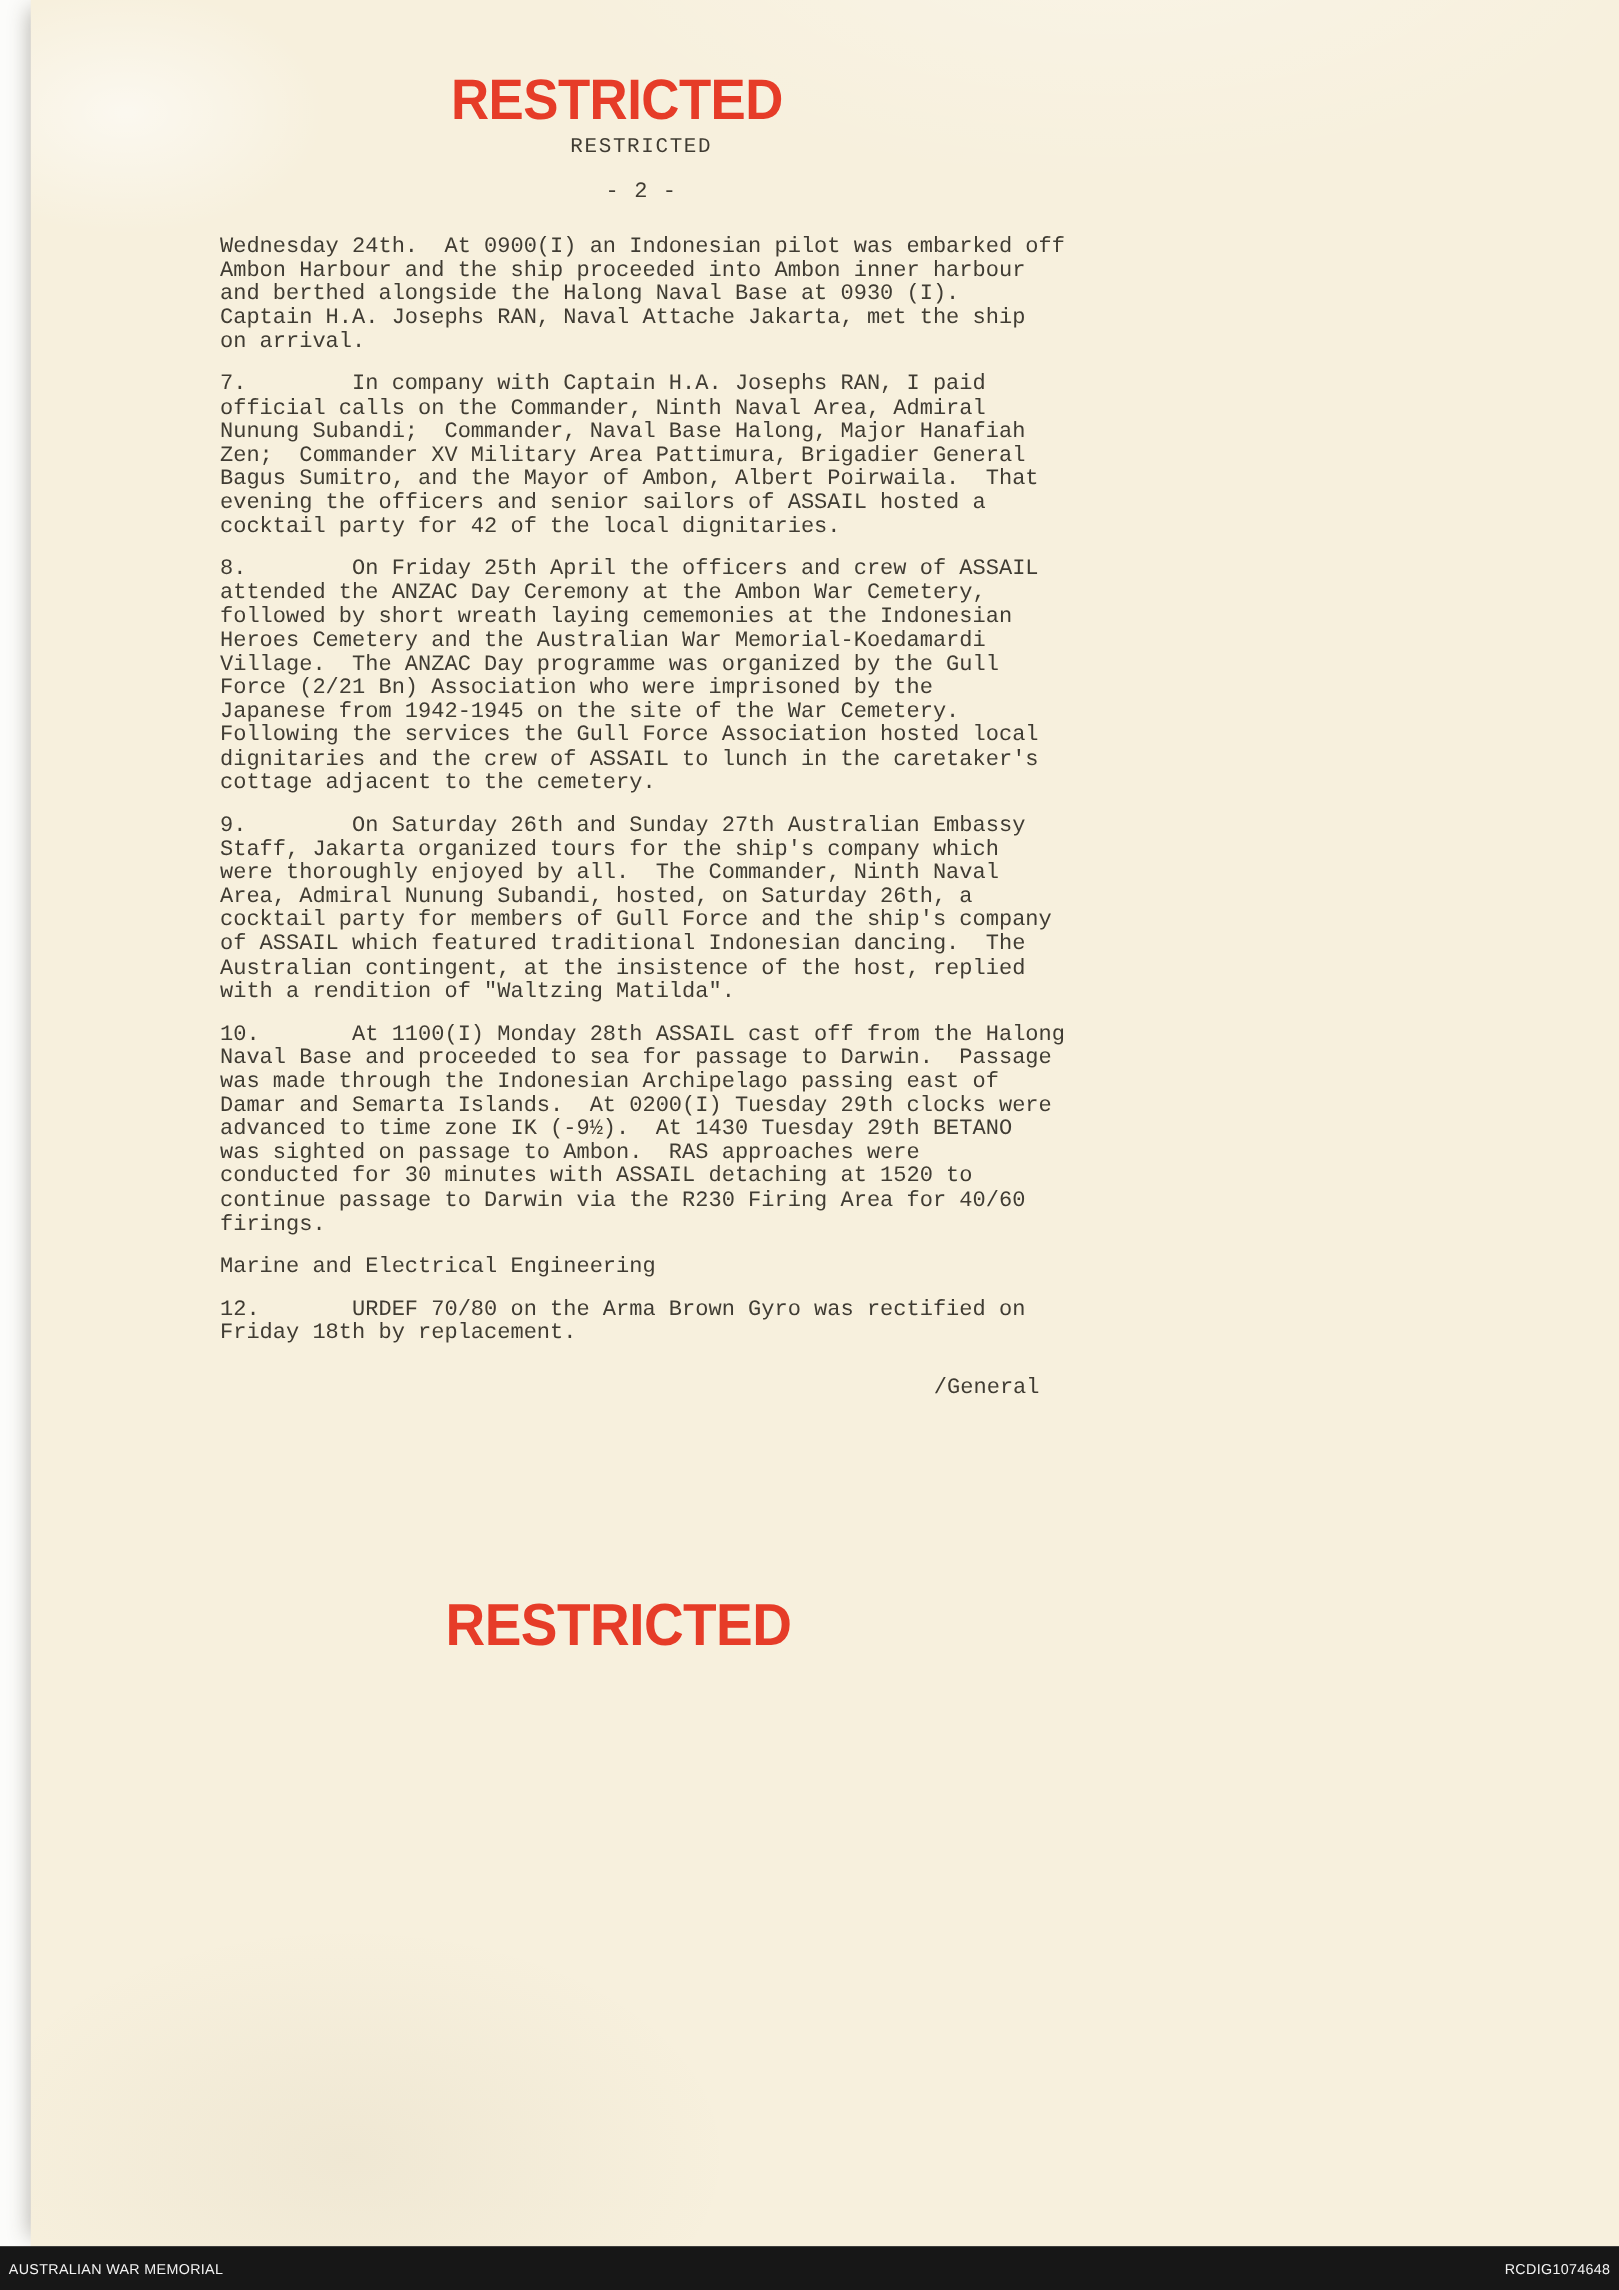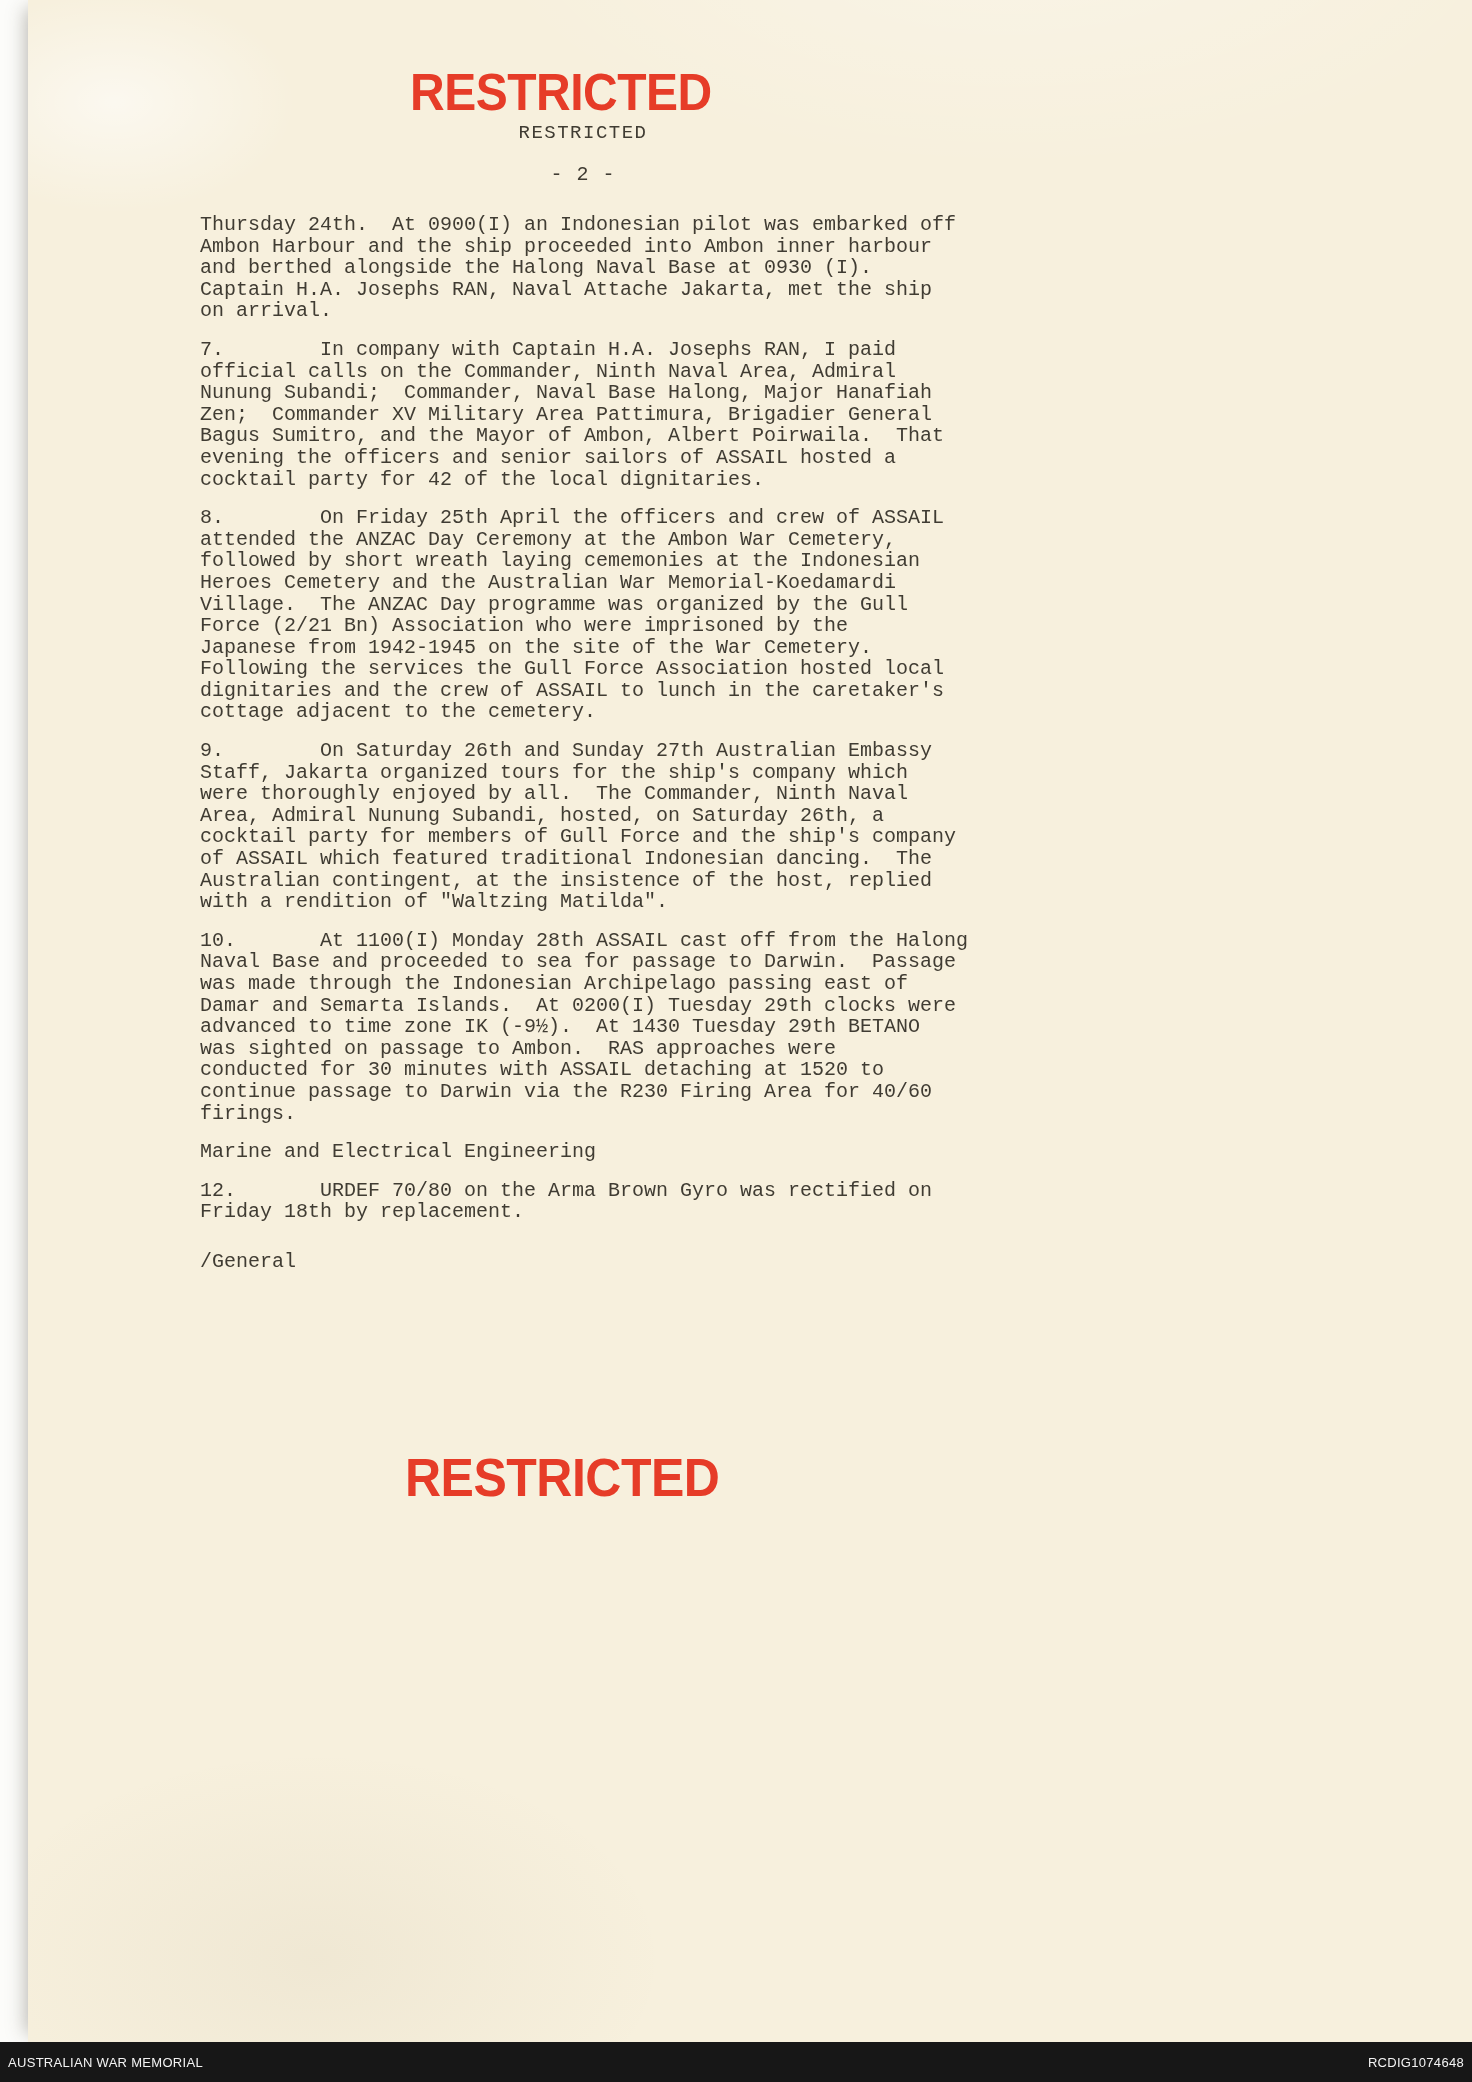--- a/index.html
+++ b/index.html
@@ -36,21 +36,21 @@
   .pagenum        { top:163px; font-size:20px; letter-spacing:1px; }
   .doc-body {
     position:absolute; left:172px; top:214px; width:800px;
     font-size:20px; line-height:21.6px;
   }
   .para { white-space:pre-wrap; margin:0 0 17px 0; }
   .heading { margin-bottom:17px; }
   .heading .u, .continuation .u {
     text-underline-offset:4px;
   }
-  .continuation { text-align:left; padding-right:55px; margin-top:28px; white-space:pre; }
+  .continuation { text-align:right; padding-right:55px; margin-top:28px; white-space:pre; }
   .awm-bar {
     position:absolute; left:0; right:0; bottom:0; height:40px;
     background:#171717; color:#f3f3f3;
     font-family:"Liberation Sans",sans-serif; font-size:13px;
     display:flex; align-items:center; justify-content:space-between;
     padding:0 8px; letter-spacing:0.3px;
   }
 </style>
 </head>
 <body>
@@ -60,21 +60,21 @@
 
   <div class="paper">
 
     <div class="stamp stamp-top">RESTRICTED</div>
 
     <div class="typed center-block classification">RESTRICTED</div>
 
     <div class="typed center-block pagenum">- 2 -</div>
 
     <div class="doc-body typed">
-      <p class="para">Thursday 24th.  At 0900(I) an Indonesian pilot was embarked off
+      <p class="para">Wednesday 24th.  At 0900(I) an Indonesian pilot was embarked off
 Ambon Harbour and the ship proceeded into Ambon inner harbour
 and berthed alongside the Halong Naval Base at 0930 (I).
 Captain H.A. Josephs RAN, Naval Attache Jakarta, met the ship
 on arrival.</p>
       <p class="para">7.        In company with Captain H.A. Josephs RAN, I paid
 official calls on the Commander, Ninth Naval Area, Admiral
 Nunung Subandi;  Commander, Naval Base Halong, Major Hanafiah
 Zen;  Commander XV Military Area Pattimura, Brigadier General
 Bagus Sumitro, and the Mayor of Ambon, Albert Poirwaila.  That
 evening the officers and senior sailors of ASSAIL hosted a

